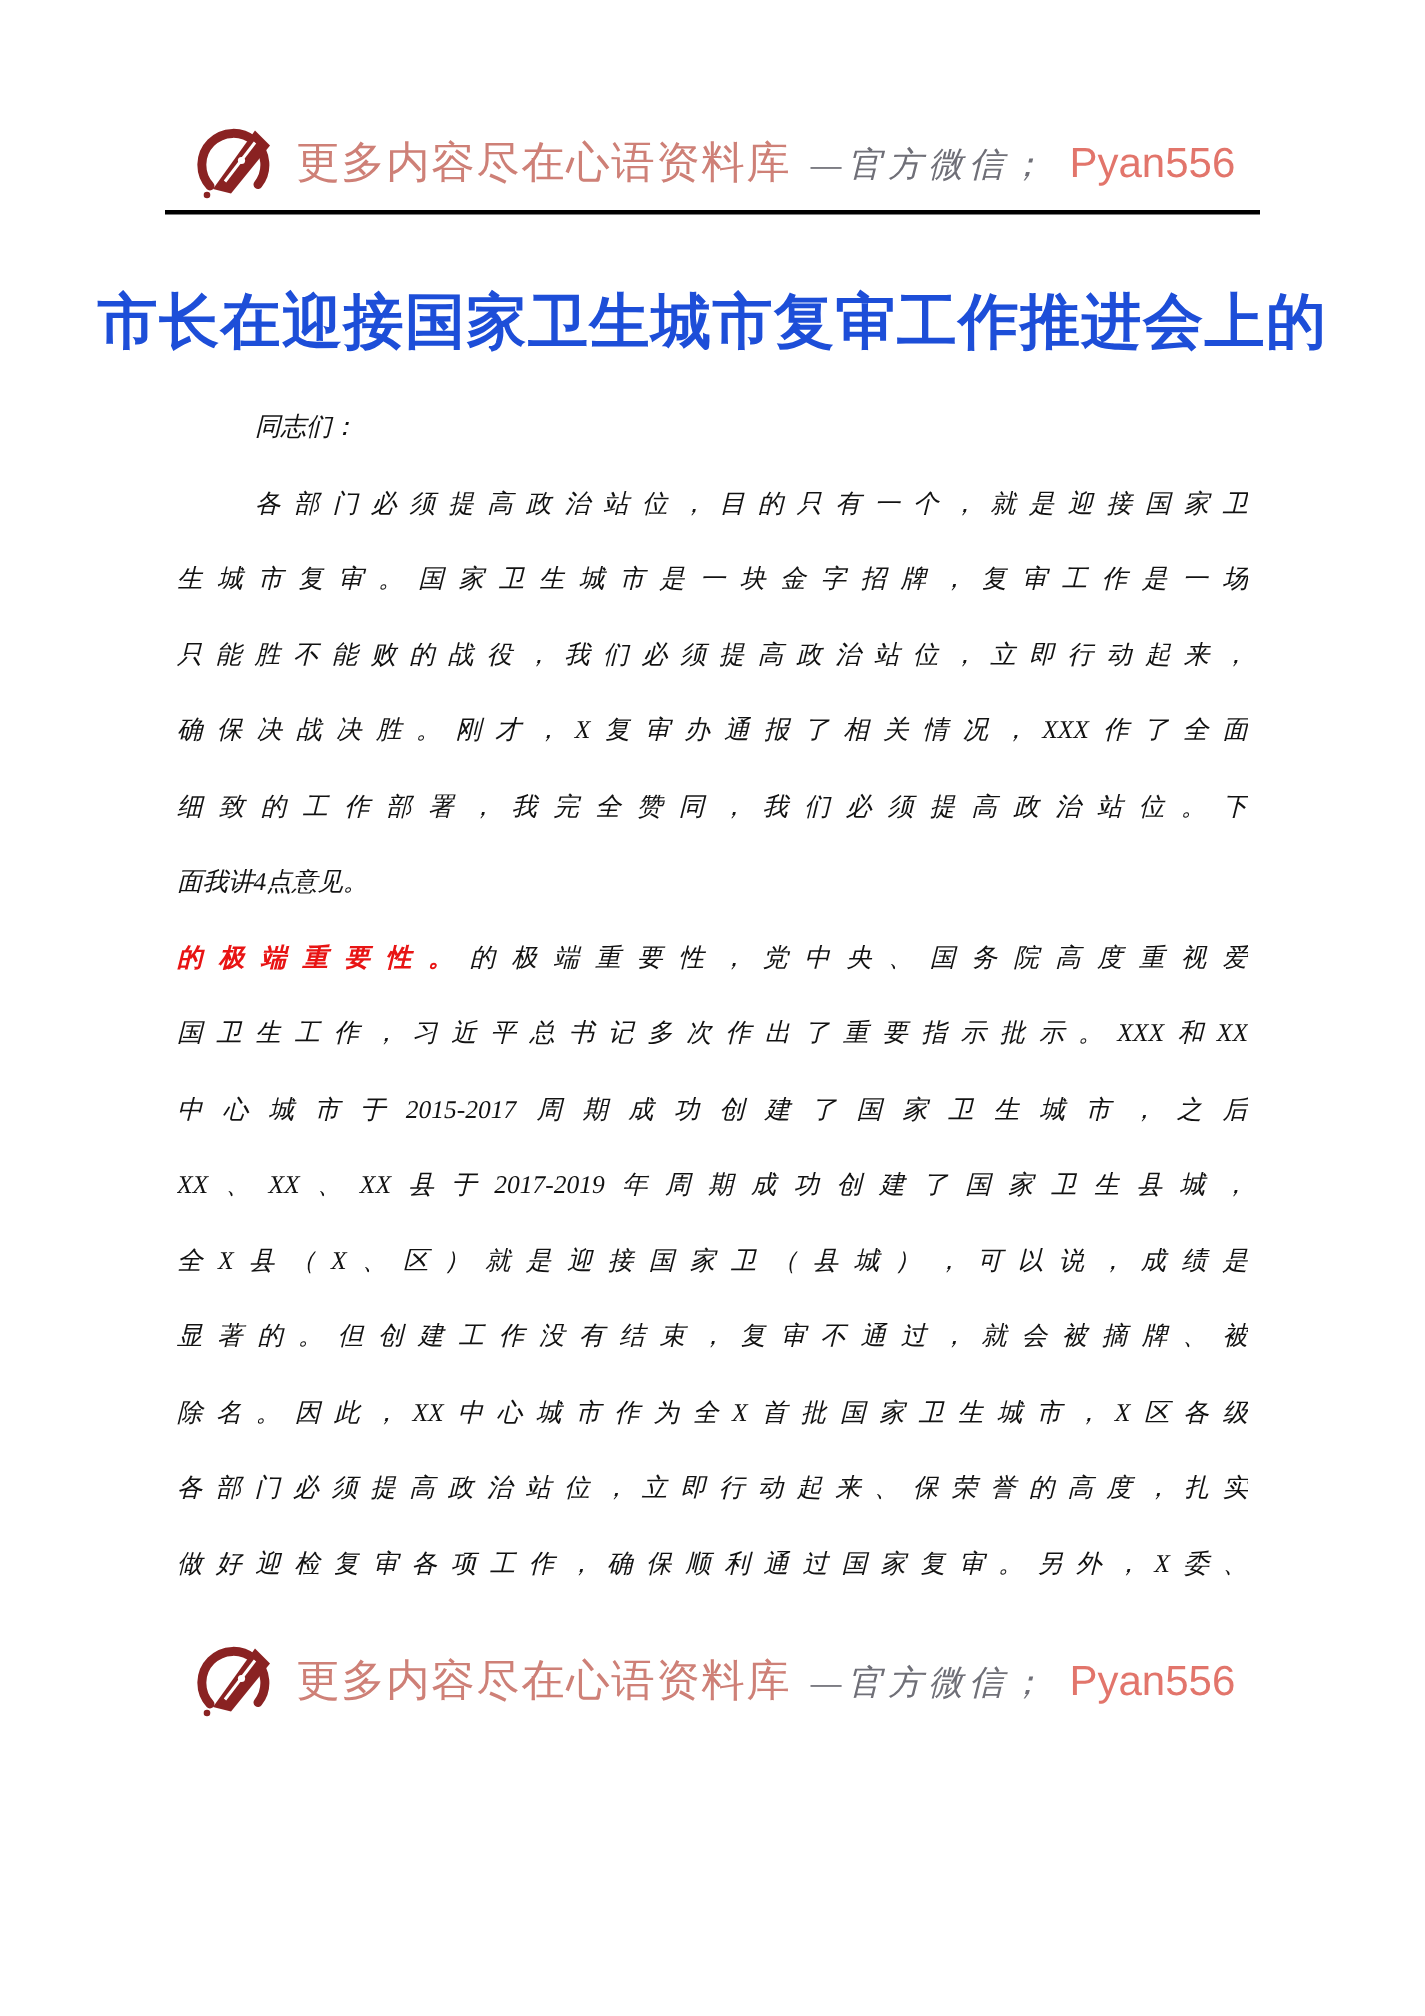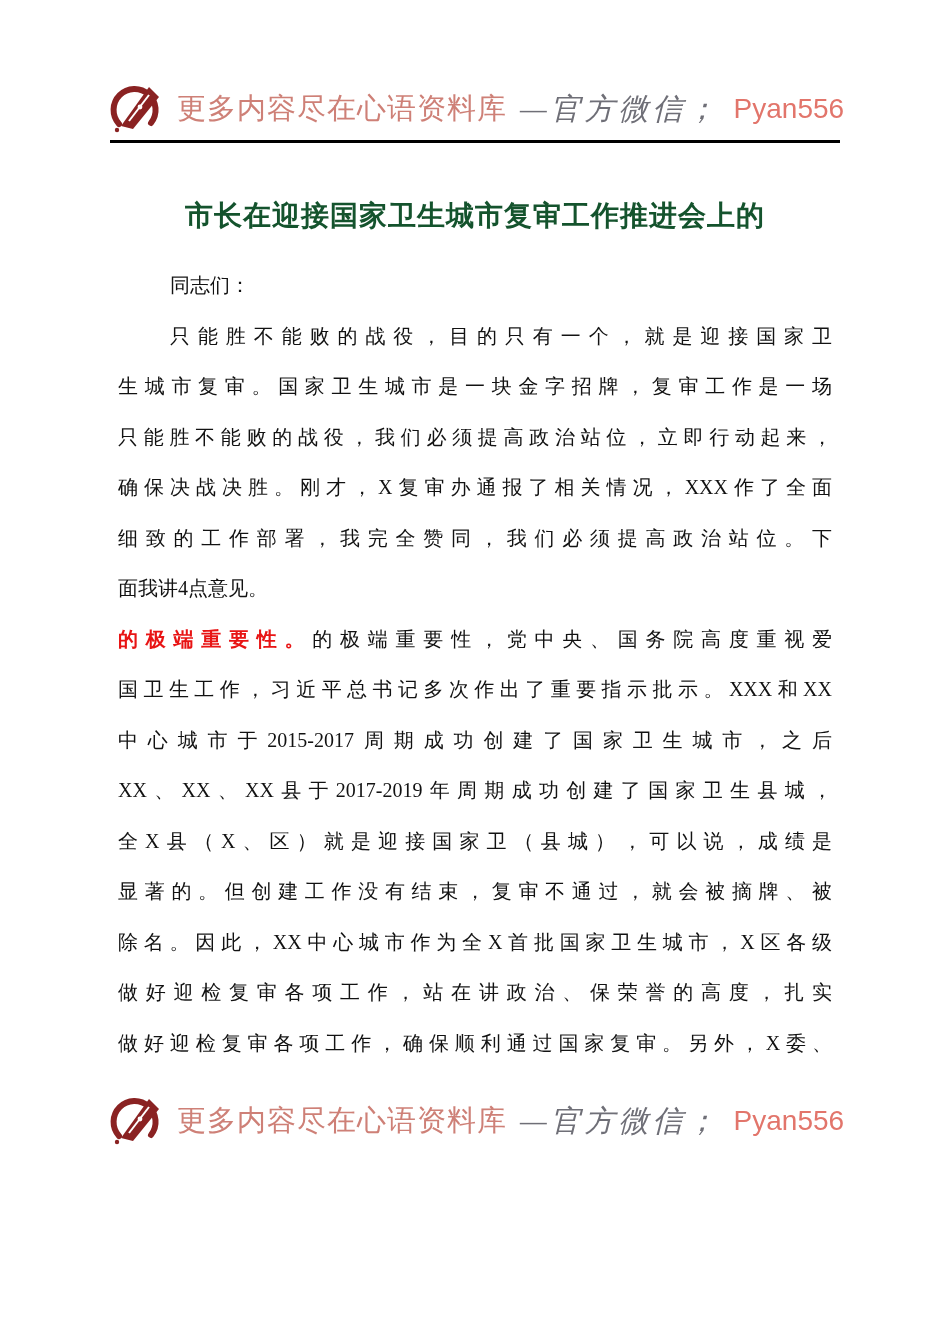--- a/index.html
+++ b/index.html
@@ -30,46 +30,46 @@
   .header-brand { padding-top: 80px; }
   .footer-brand { margin-top: 24px; }
   .logo { display: inline-flex; width: 58px; height: 58px; flex: 0 0 auto; }
   .bt-main {
     color: var(--brand-salmon);
     font-size: 29px; letter-spacing: 1px;
     font-family: "Liberation Serif", "DejaVu Serif", serif;
   }
   .bt-wechat {
     color: var(--brand-gray);
-    font-size: 30px; font-style: italic; letter-spacing: 4px;
+    font-size: 23px; font-style: italic; letter-spacing: 4px;
     font-family: "Liberation Serif", "DejaVu Serif", serif;
   }
   .bt-id {
     color: var(--brand-id-red);
     font-size: 28px;
     font-family: "Liberation Sans", "DejaVu Sans", sans-serif;
   }
   
   .rule {
     width: 730px; margin: 2px auto 0;
     border-top: 3px solid var(--rule-black);
   }
   
   .title {
     margin: 42px 0 0; padding: 0;
     text-align: center;
     font-family: "Liberation Sans", "DejaVu Sans", sans-serif;
     font-weight: bold;
-    font-size: 28px; line-height: 61px; letter-spacing: 1px;
-    color: #14532d;
+    font-size: 40px; line-height: 61px; letter-spacing: 1px;
+    color: #1d4ed8;
   }
   
   .bodytext {
     width: 714px; margin: 14px auto 0;
-    font-size: 20px; color: var(--text-black);
+    font-size: 17px; color: var(--text-black); font-style: italic;
   }
   .line {
     height: 50.5px; line-height: 50.5px;
     text-align: justify; text-align-last: justify;
     text-justify: inter-character;
     overflow: hidden;
   }
   .line.last { text-align-last: left; }
   .line.indent { text-indent: 52px; }
   .seg.red {
@@ -99,34 +99,34 @@
   </div>
 
   <div class="rule"></div>
 
   <h1 class="title">
     <div class="title-line">市长在迎接国家卫生城市复审工作推进会上的</div>
   </h1>
 
   <div class="bodytext">
       <div class="line indent last"><span class="seg">同志们：</span></div>
-      <div class="line indent"><span class="seg">只能胜不能败的战役，目的只有一个，就是迎接国家卫</span></div>
+      <div class="line indent"><span class="seg">各部门必须提高政治站位，目的只有一个，就是迎接国家卫</span></div>
       <div class="line"><span class="seg">生城市复审。国家卫生城市是一块金字招牌，复审工作是一场</span></div>
       <div class="line"><span class="seg">只能胜不能败的战役，我们必须提高政治站位，立即行动起来，</span></div>
       <div class="line"><span class="seg">确保决战决胜。刚才，X复审办通报了相关情况，XXX作了全面</span></div>
       <div class="line"><span class="seg">细致的工作部署，我完全赞同，我们必须提高政治站位。下</span></div>
       <div class="line last"><span class="seg">面我讲4点意见。</span></div>
       <div class="line"><span class="seg red">的极端重要性。</span><span class="seg">的极端重要性，党中央、国务院高度重视爱</span></div>
       <div class="line"><span class="seg">国卫生工作，习近平总书记多次作出了重要指示批示。XXX和XX</span></div>
       <div class="line"><span class="seg">中心城市于2015-2017周期成功创建了国家卫生城市，之后</span></div>
       <div class="line"><span class="seg">XX、XX、XX县于2017-2019年周期成功创建了国家卫生县城，</span></div>
       <div class="line"><span class="seg">全X县（X、区）就是迎接国家卫（县城），可以说，成绩是</span></div>
       <div class="line"><span class="seg">显著的。但创建工作没有结束，复审不通过，就会被摘牌、被</span></div>
       <div class="line"><span class="seg">除名。因此，XX中心城市作为全X首批国家卫生城市，X区各级</span></div>
-      <div class="line"><span class="seg">做好迎检复审各项工作，站在讲政治、保荣誉的高度，扎实</span></div>
+      <div class="line"><span class="seg">各部门必须提高政治站位，立即行动起来、保荣誉的高度，扎实</span></div>
       <div class="line"><span class="seg">做好迎检复审各项工作，确保顺利通过国家复审。另外，X委、</span></div>
     </div>
 
   <div class="brand footer-brand">
     <span class="logo">
       <svg viewBox="0 0 58 58" width="58" height="58">
         <path d="M13 44 A21 21 0 1 1 45 43" fill="none" stroke="var(--logo-maroon)" stroke-width="6" stroke-linecap="round"></path>
         <path d="M43 7 L53 17 L27 49 L15 46 Z" fill="var(--logo-maroon)"></path>
         <path d="M43 15 L23 41" stroke="#ffffff" stroke-width="2" fill="none"></path>
         <circle cx="34" cy="27" r="2.4" fill="#ffffff"></circle>

